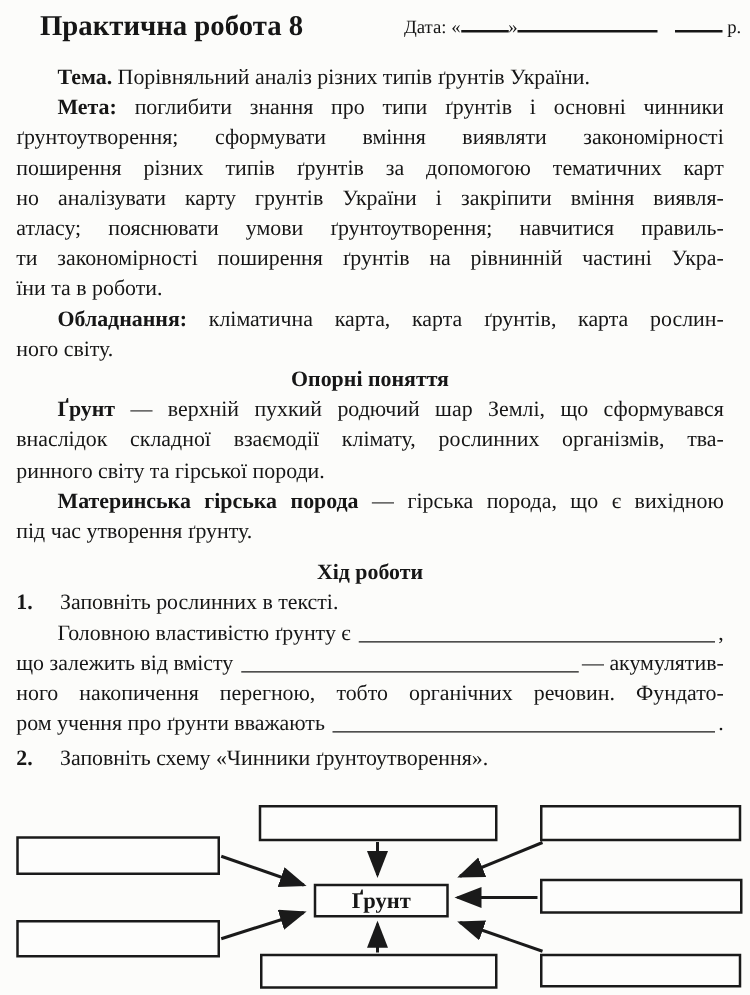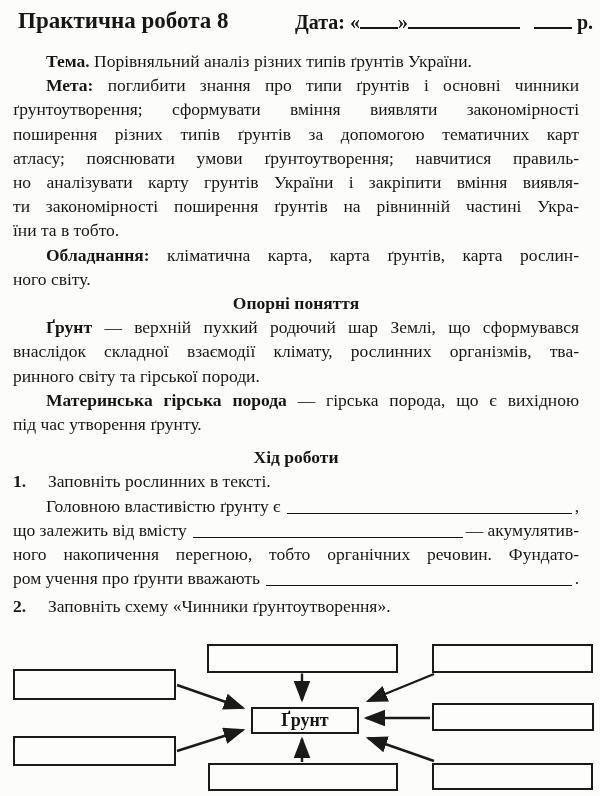--- a/index.html
+++ b/index.html
@@ -2,23 +2,23 @@
 <html><head>
 <meta charset="utf-8">
 <style>
   html,body{margin:0;padding:0;}
   body{width:600px;height:796px;background:#ffffff;}
   .page{
     position:relative;width:600px;height:796px;overflow:hidden;
     background:#fcfcfa;color:#161616;
     font-family:"Liberation Serif","DejaVu Serif",serif;
   }
-  .header{display:flex;justify-content:space-between;align-items:flex-start;padding:8px 7px 0 18px;}
+  .header{display:flex;justify-content:space-between;align-items:flex-start;padding:8px 7px 0 32px;}
   .title{font-size:23px;font-weight:bold;white-space:nowrap;}
-  .dateline{font-size:20px;font-weight:bold;white-space:nowrap;padding-top:3px;}
+  .dateline{font-size:15px;font-weight:normal;white-space:nowrap;padding-top:3px;}
   .dbl{display:inline-block;height:13px;border-bottom:2px solid #161616;}
   .w1{width:38px;}
   .w2{width:112px;}
   .w3{width:38px;margin-left:14px;}
 
   .bodytext{margin-top:15px;padding:0 21px 0 13px;font-size:17.5px;line-height:24.2px;}
   .line{text-align:justify;text-align-last:justify;}
   .line.left{text-align:left;text-align-last:left;}
   .ind{padding-left:33px;}
   .h{text-align:left;text-align-last:center;font-weight:bold;}
@@ -47,24 +47,24 @@
     <div class="title">Практична робота 8</div>
     <div class="dateline"><span>Дата:</span> <span>«</span><span class="dbl w1"></span><span>»</span><span class="dbl w2"></span><span class="dbl w3"></span> <span>р.</span></div>
   </div>
 
   <div class="bodytext">
     <div class="line left ind"><span class="b">Тема.</span> <span>Порівняльний аналіз різних типів ґрунтів України.</span></div>
 
     <div class="line ind"><span class="b">Мета:</span> <span>поглибити знання про типи ґрунтів і основні чинники</span></div>
     <div class="line">ґрунтоутворення; сформувати вміння виявляти закономірності</div>
     <div class="line">поширення різних типів ґрунтів за допомогою тематичних карт</div>
+    <div class="line">но аналізувати карту грунтів України і закріпити вміння виявля-</div>
     <div class="line">атласу; пояснювати умови ґрунтоутворення; навчитися правиль-</div>
-    <div class="line">но аналізувати карту грунтів України і закріпити вміння виявля-</div>
     <div class="line">ти закономірності поширення ґрунтів на рівнинній частині Укра-</div>
-    <div class="line left">їни та в тобто.</div>
+    <div class="line left">їни та в роботи.</div>
 
     <div class="line ind"><span class="b">Обладнання:</span> <span>кліматична карта, карта ґрунтів, карта рослин-</span></div>
     <div class="line left">ного світу.</div>
 
     <div class="h">Опорні поняття</div>
 
     <div class="line ind"><span class="b">Ґрунт</span> <span>— верхній пухкий родючий шар Землі, що сформувався</span></div>
     <div class="line">внаслідок складної взаємодії клімату, рослинних організмів, тва-</div>
     <div class="line left">ринного світу та гірської породи.</div>
 

